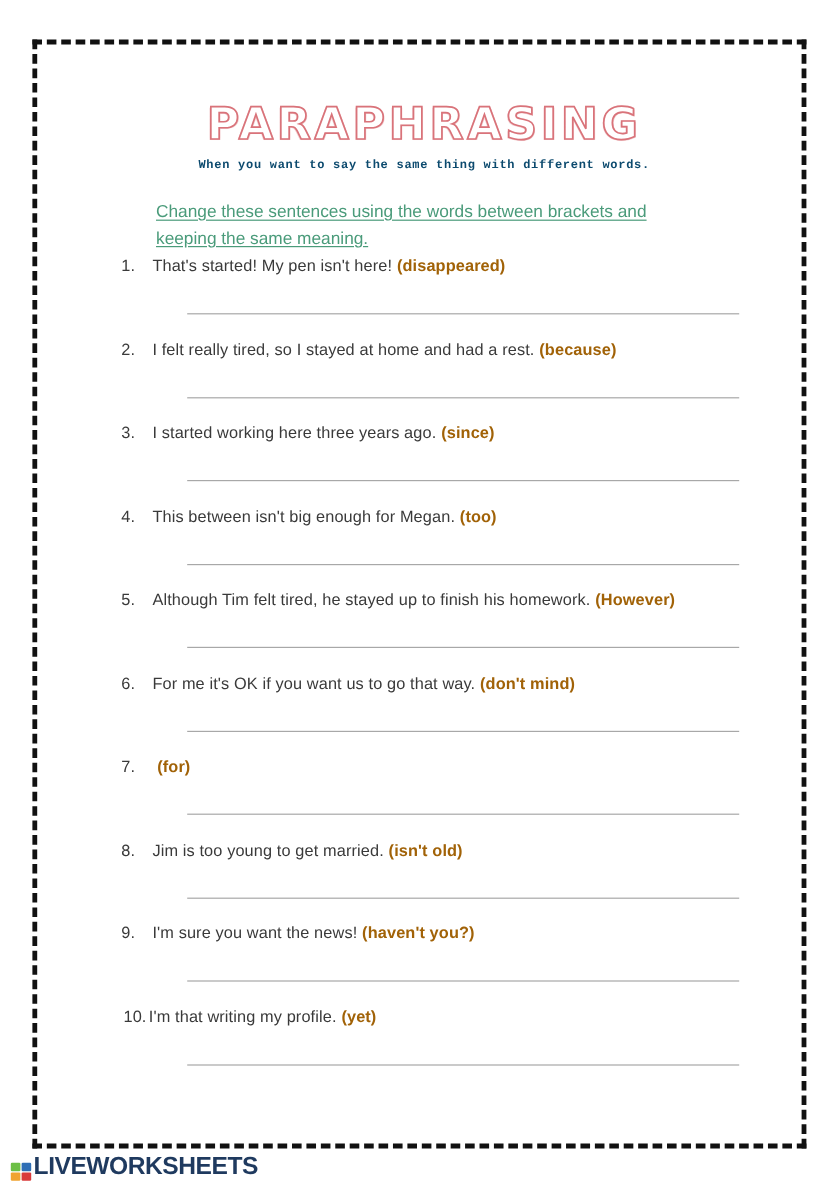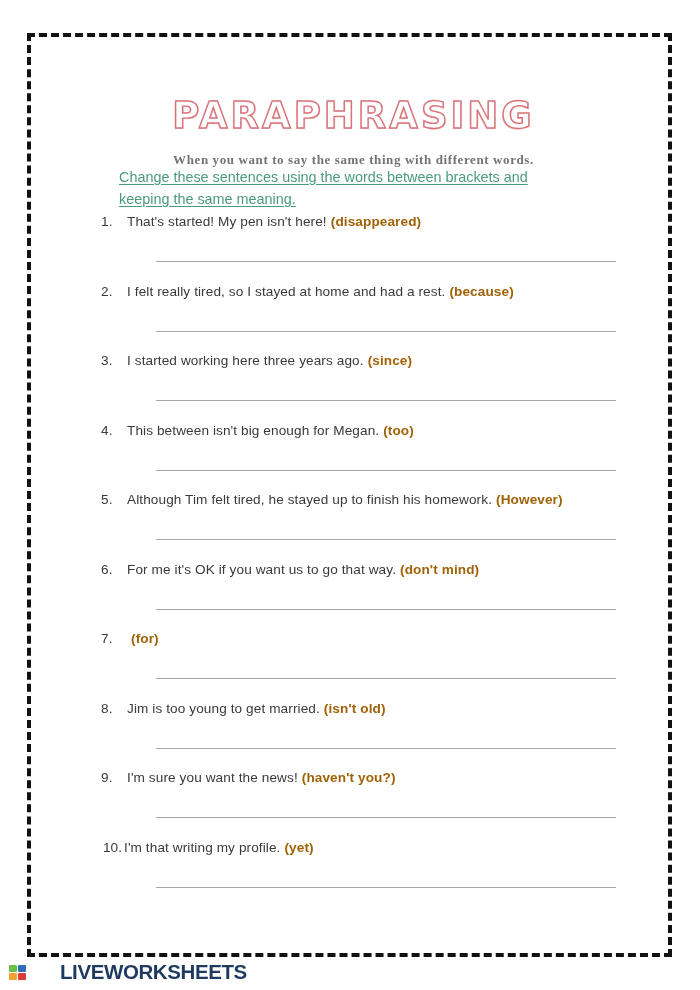--- a/index.html
+++ b/index.html
@@ -29,46 +29,46 @@
 
   
   #title-block {
     position: absolute;
     left: 0;
     top: 44px;
     width: 645px;
     text-align: center;
   }
   #worksheet-title {
-    margin: 16px;
+    margin: 4px;
     font-family: "DejaVu Sans", sans-serif;
     font-size: 37px;
     font-weight: bold;
     letter-spacing: 3px;
     line-height: 1.05;
     color: #ffffff;
     -webkit-text-stroke: 1.4px #d9737a;
     text-shadow:
       0 0 1px #e8a0a5,
       1px 1px 0 #f3d3d5,
       -1px 1px 0 #f3d3d5;
   }
   #worksheet-subtitle {
     margin: 9px 0 0 0;
-    font-family: Liberation Serif, serif;
-    font-size: 13px;
+    font-family: Liberation Mono, monospace;
+    font-size: 10px;
     font-weight: bold;
     letter-spacing: 0.6px;
-    color: #737373;
+    color: #0c4a6e;
   }
 
   
   #instructions {
     position: absolute;
-    left: 88px;
+    left: 99px;
     top: 130px;
     width: 460px;
     font-family: "Liberation Sans", sans-serif;
     font-size: 14.4px;
     line-height: 1.52;
     color: #4a9b7a;
     text-decoration: underline;
     text-underline-offset: 2px;
   }
 
@@ -116,22 +116,21 @@
     height: 1px;
     background: #a8a8a8;
   }
 
   
   #footer-logo {
     position: absolute;
     left: 9px;
     top: 960px;
     display: flex;
-    align-items: center;
-    gap: 32px;
+    align-items: flex-end;
   }
   #logo-mark {
     display: grid;
     grid-template-columns: 8px 8px;
     grid-template-rows: 7px 7px;
     gap: 1px;
     margin-right: 2px;
   }
   #logo-mark i { display: block; border-radius: 1px; }
   #logo-wordmark {

